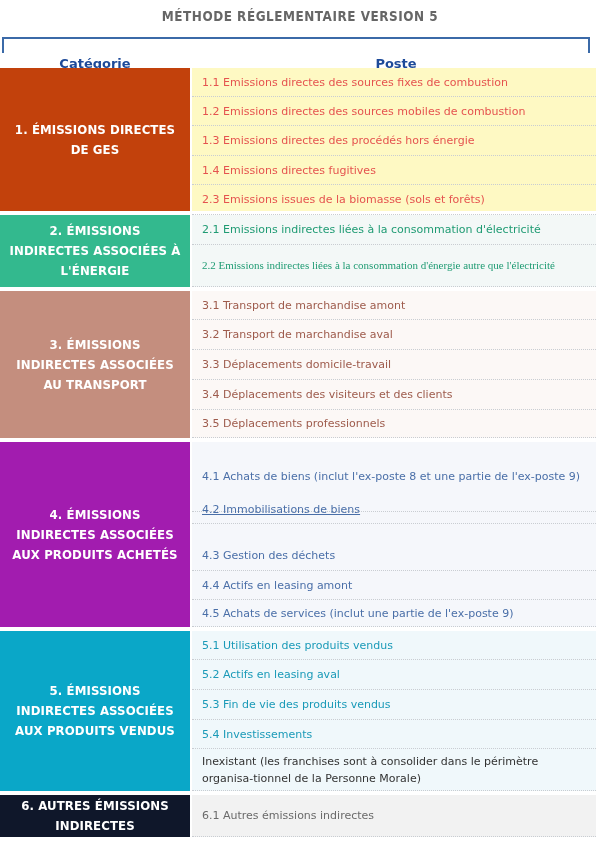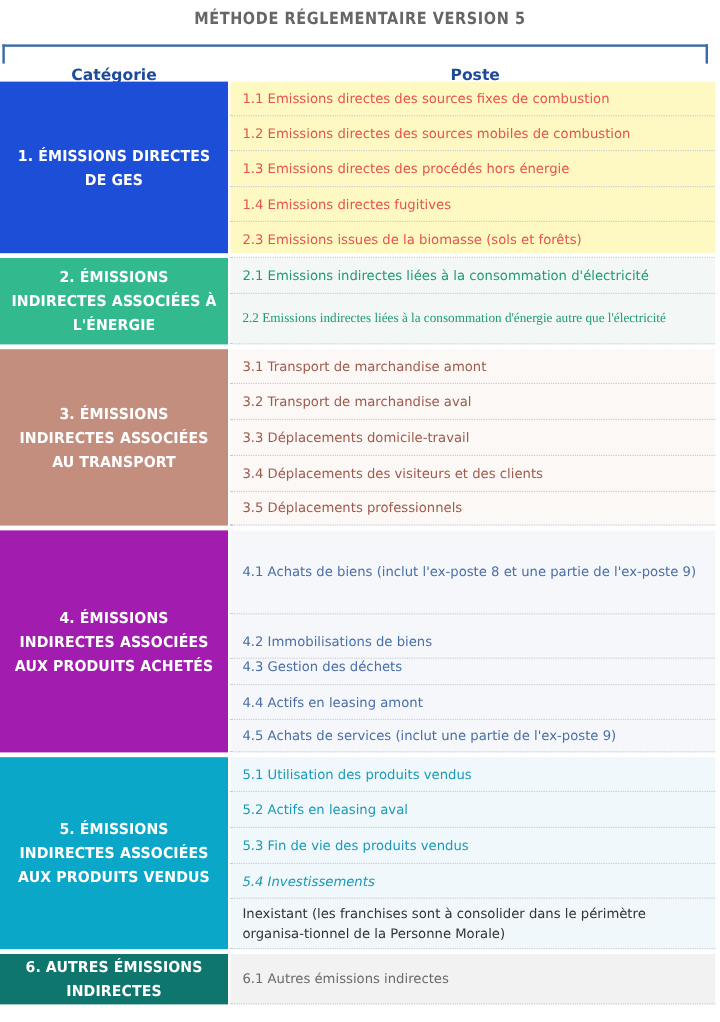--- a/index.html
+++ b/index.html
@@ -19,21 +19,21 @@
 </head>
 <body>
 
 <div class="title">MÉTHODE RÉGLEMENTAIRE VERSION 5</div>
 <div class="bracket"></div>
 <div class="hdr hdr-cat">Catégorie</div>
 <div class="hdr hdr-post">Poste</div>
 
 <div id="table">
     <div class="section" style="top: 68px; height: 143px;">
-      <div class="cat" style="background: #1d4ed8;">
+      <div class="cat" style="background: #c2410c;">
         <span>1. ÉMISSIONS DIRECTES DE GES</span>
       </div>
       <div class="posts" style="background: #fef9c3;">
         <div class="post" style="top: 0px; height: 29px; color: rgb(229, 83, 79);">
           <span>1.1 Emissions directes des sources fixes de combustion</span>
         </div>
         <div class="post" style="top: 29px; height: 29px; color: rgb(229, 83, 79);">
           <span>1.2 Emissions directes des sources mobiles de combustion</span>
         </div>
         <div class="post" style="top: 58px; height: 30px; color: rgb(229, 83, 79);">
@@ -83,21 +83,21 @@
       </div>
     </div>
     <div class="section" style="top: 442px; height: 185px;">
       <div class="cat" style="background: #a21caf;">
         <span>4. ÉMISSIONS INDIRECTES ASSOCIÉES AUX PRODUITS ACHETÉS</span>
       </div>
       <div class="posts" style="background: rgb(245, 247, 251);">
         <div class="post" style="top: 0px; height: 70px; color: rgb(74, 111, 168);">
           <span>4.1 Achats de biens (inclut l'ex-poste 8 et une partie de l'ex-poste 9)</span>
         </div>
-        <div class="post" style="top: 78px; height: 29px; color: rgb(74, 111, 168);">
+        <div class="post" style="top: 53px; height: 29px; color: rgb(74, 111, 168); text-decoration: underline;">
           <span>4.2 Immobilisations de biens</span>
         </div>
         <div class="post" style="top: 99px; height: 30px; color: rgb(74, 111, 168);">
           <span>4.3 Gestion des déchets</span>
         </div>
         <div class="post" style="top: 129px; height: 29px; color: rgb(74, 111, 168);">
           <span>4.4 Actifs en leasing amont</span>
         </div>
         <div class="post" style="top: 158px; height: 27px; color: rgb(74, 111, 168);">
           <span>4.5 Achats de services (inclut une partie de l'ex-poste 9)</span>
@@ -111,30 +111,30 @@
       <div class="posts" style="background: rgb(240, 248, 251);">
         <div class="post" style="top: 0px; height: 29px; color: rgb(26, 154, 184);">
           <span>5.1 Utilisation des produits vendus</span>
         </div>
         <div class="post" style="top: 29px; height: 30px; color: rgb(26, 154, 184);">
           <span>5.2 Actifs en leasing aval</span>
         </div>
         <div class="post" style="top: 59px; height: 30px; color: rgb(26, 154, 184);">
           <span>5.3 Fin de vie des produits vendus</span>
         </div>
-        <div class="post" style="top: 89px; height: 29px; color: rgb(26, 154, 184); font-style: italic;">
+        <div class="post" style="top: 89px; height: 29px; color: rgb(26, 154, 184);">
           <span>5.4 Investissements</span>
         </div>
         <div class="post" style="top: 118px; height: 42px; color: rgb(51, 51, 51);">
           <span>Inexistant (les franchises sont à consolider dans le périmètre organisa-tionnel de la Personne Morale)</span>
         </div>
       </div>
     </div>
     <div class="section" style="top: 795px; height: 42px;">
-      <div class="cat" style="background: #0f766e;">
+      <div class="cat" style="background: #0f172a;">
         <span>6. AUTRES ÉMISSIONS INDIRECTES</span>
       </div>
       <div class="posts" style="background: rgb(242, 242, 242);">
         <div class="post" style="top: 0px; height: 42px; color: rgb(106, 106, 106);">
           <span>6.1 Autres émissions indirectes</span>
         </div>
       </div>
     </div>
   </div>
 

